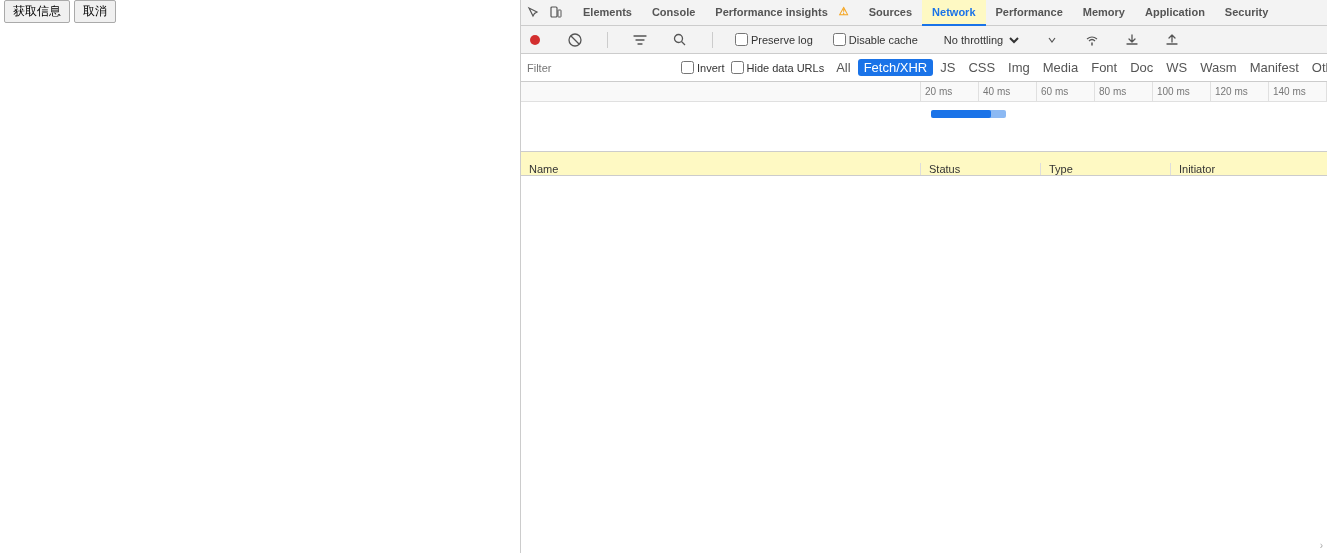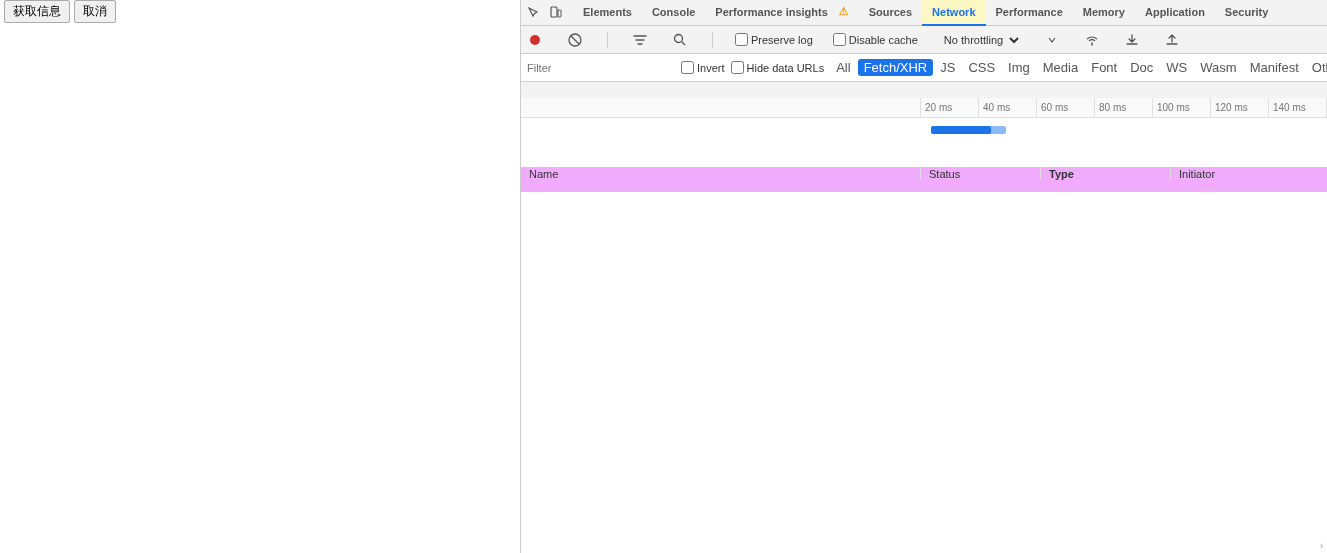--- a/index.html
+++ b/index.html
@@ -218,21 +218,20 @@
     }
 
     
     .timeline-area {
       background: #fff;
       border-bottom: 1px solid #ccc;
       height: 70px;
       flex-shrink: 0;
       position: relative;
       overflow: hidden;
-      margin-top: 16px;
     }
     .timeline-ruler {
       display: flex;
       height: 20px;
       border-bottom: 1px solid #e0e0e0;
       background: #f9f9f9;
     }
     .timeline-tick {
       flex: 1;
       border-right: 1px solid #e0e0e0;
@@ -258,31 +257,31 @@
     .bar-blue { background: #1a73e8; }
 
     
     .network-table {
       flex: 1;
       overflow: auto;
       background: #fff;
     }
     .table-header {
       display: flex;
-      background: #f0abfc;
+      background: #fef9c3;
       border-bottom: 1px solid #ccc;
       height: 24px;
-      align-items: flex-start;
+      align-items: flex-end;
       position: sticky;
       top: 0;
       z-index: 1;
     }
     .col-name { flex: 0 0 400px; padding: 0 8px; font-size: 11px; color: #333; font-weight: normal; border-right: 1px solid #ddd; }
     .col-status { flex: 0 0 120px; padding: 0 8px; font-size: 11px; color: #333; font-weight: normal; border-right: 1px solid #ddd; }
-    .col-type { flex: 0 0 130px; padding: 0 8px; font-size: 11px; color: #333; font-weight: bold; border-right: 1px solid #ddd; }
+    .col-type { flex: 0 0 130px; padding: 0 8px; font-size: 11px; color: #333; font-weight: normal; border-right: 1px solid #ddd; }
     .col-initiator { flex: 1; padding: 0 8px; font-size: 11px; color: #333; font-weight: normal; }
     .table-body { height: 400px; }
 
     svg { display: block; }
   </style>
 </head>
 <body>
 
 <div class="page-area">
   <button class="page-btn">获取信息</button>

